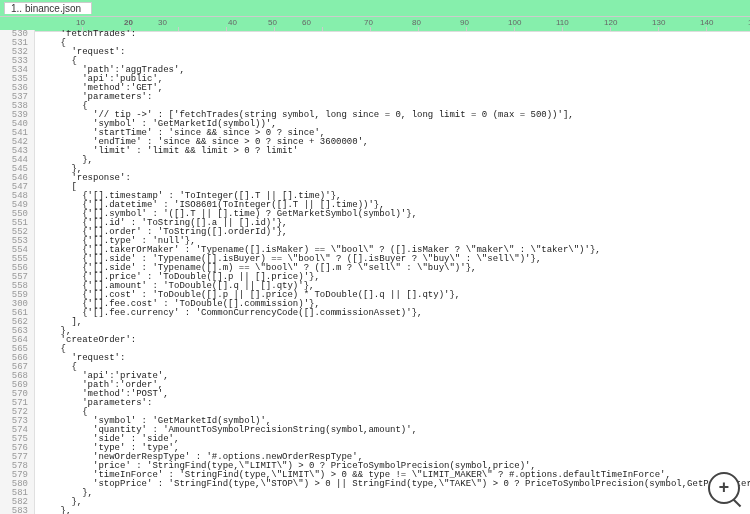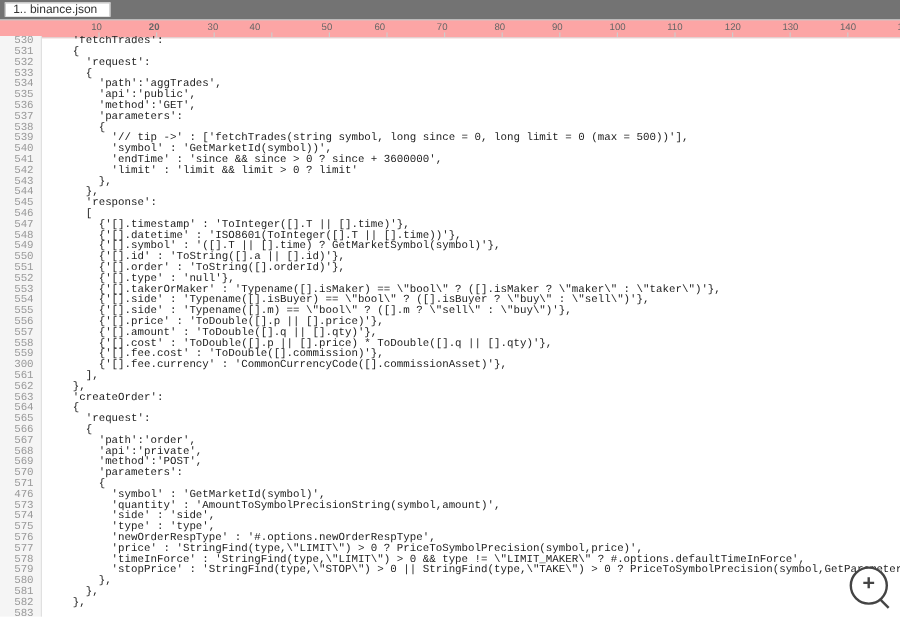--- a/index.html
+++ b/index.html
@@ -7,40 +7,40 @@
     padding: 0;
     background: #fff;
     font-family: Consolas, "Courier New", monospace;
     font-size: 9px;
     line-height: 9px;
     color: #222;
     overflow: hidden;
   }
   .tab-bar {
     height: 16px;
-    background: #737373;
+    background: #86efac;
     display: flex;
     align-items: center;
     padding-left: 4px;
     border-bottom: 1px solid #ccc;
     font-family: "Segoe UI", Tahoma, sans-serif;
     font-size: 10px;
   }
   .tab {
     padding: 1px 10px 1px 6px;
     background: #fff;
     border: 1px solid #ccc;
     border-bottom: none;
     margin-right: 2px;
     color: #333;
   }
   .ruler {
     height: 14px;
     border-bottom: 1px solid #ddd;
-    background: #fca5a5;
+    background: #86efac;
     position: relative;
     overflow: hidden;
   }
   .ruler-inner {
     position: absolute;
     left: 34px;
     top: 0;
     right: 0;
     height: 100%;
   }
@@ -116,27 +116,27 @@
 <div class="tab-bar">
   <div class="tab">1.. binance.json</div>
 </div>
 
 <div class="ruler">
   <div class="ruler-inner" id="ruler-inner">
       <div class="ruler-label" style="left: 42px;">10</div>
       <div class="ruler-tick" style="left: 48px; height: 4px;"></div>
       <div class="ruler-label" style="left: 90px; font-weight: bold;">20</div>
       <div class="ruler-tick" style="left: 96px; height: 4px;"></div>
-      <div class="ruler-label" style="left: 139px;">30</div>
+      <div class="ruler-label" style="left: 124px;">30</div>
       <div class="ruler-tick" style="left: 144px; height: 4px;"></div>
-      <div class="ruler-label" style="left: 174px;">40</div>
+      <div class="ruler-label" style="left: 194px;">40</div>
       <div class="ruler-tick" style="left: 192px; height: 4px;"></div>
       <div class="ruler-label" style="left: 234px;">50</div>
       <div class="ruler-tick" style="left: 240px; height: 4px;"></div>
-      <div class="ruler-label" style="left: 278px;">60</div>
+      <div class="ruler-label" style="left: 268px;">60</div>
       <div class="ruler-tick" style="left: 288px; height: 4px;"></div>
       <div class="ruler-label" style="left: 330px;">70</div>
       <div class="ruler-tick" style="left: 336px; height: 4px;"></div>
       <div class="ruler-label" style="left: 378px; text-align: right;">80</div>
       <div class="ruler-tick" style="left: 384px; height: 4px;"></div>
       <div class="ruler-label" style="left: 426px;">90</div>
       <div class="ruler-tick" style="left: 432px; height: 4px;"></div>
       <div class="ruler-label" style="left: 474px;">100</div>
       <div class="ruler-tick" style="left: 480px; height: 4px;"></div>
       <div class="ruler-label" style="left: 522px;">110</div>
@@ -188,21 +188,21 @@
       <div class="gutter-line">562</div>
       <div class="gutter-line">563</div>
       <div class="gutter-line">564</div>
       <div class="gutter-line">565</div>
       <div class="gutter-line">566</div>
       <div class="gutter-line">567</div>
       <div class="gutter-line">568</div>
       <div class="gutter-line">569</div>
       <div class="gutter-line">570</div>
       <div class="gutter-line">571</div>
-      <div class="gutter-line">476</div>
+      <div class="gutter-line">572</div>
       <div class="gutter-line">573</div>
       <div class="gutter-line">574</div>
       <div class="gutter-line">575</div>
       <div class="gutter-line">576</div>
       <div class="gutter-line">577</div>
       <div class="gutter-line">578</div>
       <div class="gutter-line">579</div>
       <div class="gutter-line">580</div>
       <div class="gutter-line">581</div>
       <div class="gutter-line">582</div>
@@ -213,20 +213,21 @@
       <div class="code-line">    {</div>
       <div class="code-line">      'request':</div>
       <div class="code-line">      {</div>
       <div class="code-line">        'path':'aggTrades',</div>
       <div class="code-line">        'api':'public',</div>
       <div class="code-line">        'method':'GET',</div>
       <div class="code-line">        'parameters':</div>
       <div class="code-line">        {</div>
       <div class="code-line">          '// tip -&gt;' : ['fetchTrades(string symbol, long since = 0, long limit = 0 (max = 500))'],</div>
       <div class="code-line">          'symbol' : 'GetMarketId(symbol))',</div>
+      <div class="code-line">          'startTime' : 'since &amp;&amp; since &gt; 0 ? since',</div>
       <div class="code-line">          'endTime' : 'since &amp;&amp; since &gt; 0 ? since + 3600000',</div>
       <div class="code-line">          'limit' : 'limit &amp;&amp; limit &gt; 0 ? limit'</div>
       <div class="code-line">        },</div>
       <div class="code-line">      },</div>
       <div class="code-line">      'response':</div>
       <div class="code-line">      [</div>
       <div class="code-line">        {'[].timestamp' : 'ToInteger([].T || [].time)'},</div>
       <div class="code-line">        {'[].datetime' : 'ISO8601(ToInteger([].T || [].time))'},</div>
       <div class="code-line">        {'[].symbol' : '([].T || [].time) ? GetMarketSymbol(symbol)'},</div>
       <div class="code-line">        {'[].id' : 'ToString([].a || [].id)'},</div>
@@ -239,22 +240,22 @@
       <div class="code-line">        {'[].amount' : 'ToDouble([].q || [].qty)'},</div>
       <div class="code-line">        {'[].cost' : 'ToDouble([].p || [].price) * ToDouble([].q || [].qty)'},</div>
       <div class="code-line">        {'[].fee.cost' : 'ToDouble([].commission)'},</div>
       <div class="code-line">        {'[].fee.currency' : 'CommonCurrencyCode([].commissionAsset)'},</div>
       <div class="code-line">      ],</div>
       <div class="code-line">    },</div>
       <div class="code-line">    'createOrder':</div>
       <div class="code-line">    {</div>
       <div class="code-line">      'request':</div>
       <div class="code-line">      {</div>
+      <div class="code-line">        'api':'private',</div>
       <div class="code-line">        'path':'order',</div>
-      <div class="code-line">        'api':'private',</div>
       <div class="code-line">        'method':'POST',</div>
       <div class="code-line">        'parameters':</div>
       <div class="code-line">        {</div>
       <div class="code-line">          'symbol' : 'GetMarketId(symbol)',</div>
       <div class="code-line">          'quantity' : 'AmountToSymbolPrecisionString(symbol,amount)',</div>
       <div class="code-line">          'side' : 'side',</div>
       <div class="code-line">          'type' : 'type',</div>
       <div class="code-line">          'newOrderRespType' : '#.options.newOrderRespType',</div>
       <div class="code-line">          'price' : 'StringFind(type,\"LIMIT\") &gt; 0 ? PriceToSymbolPrecision(symbol,price)',</div>
       <div class="code-line">          'timeInForce' : 'StringFind(type,\"LIMIT\") &gt; 0 &amp;&amp; type != \"LIMIT_MAKER\" ? #.options.defaultTimeInForce',</div>

